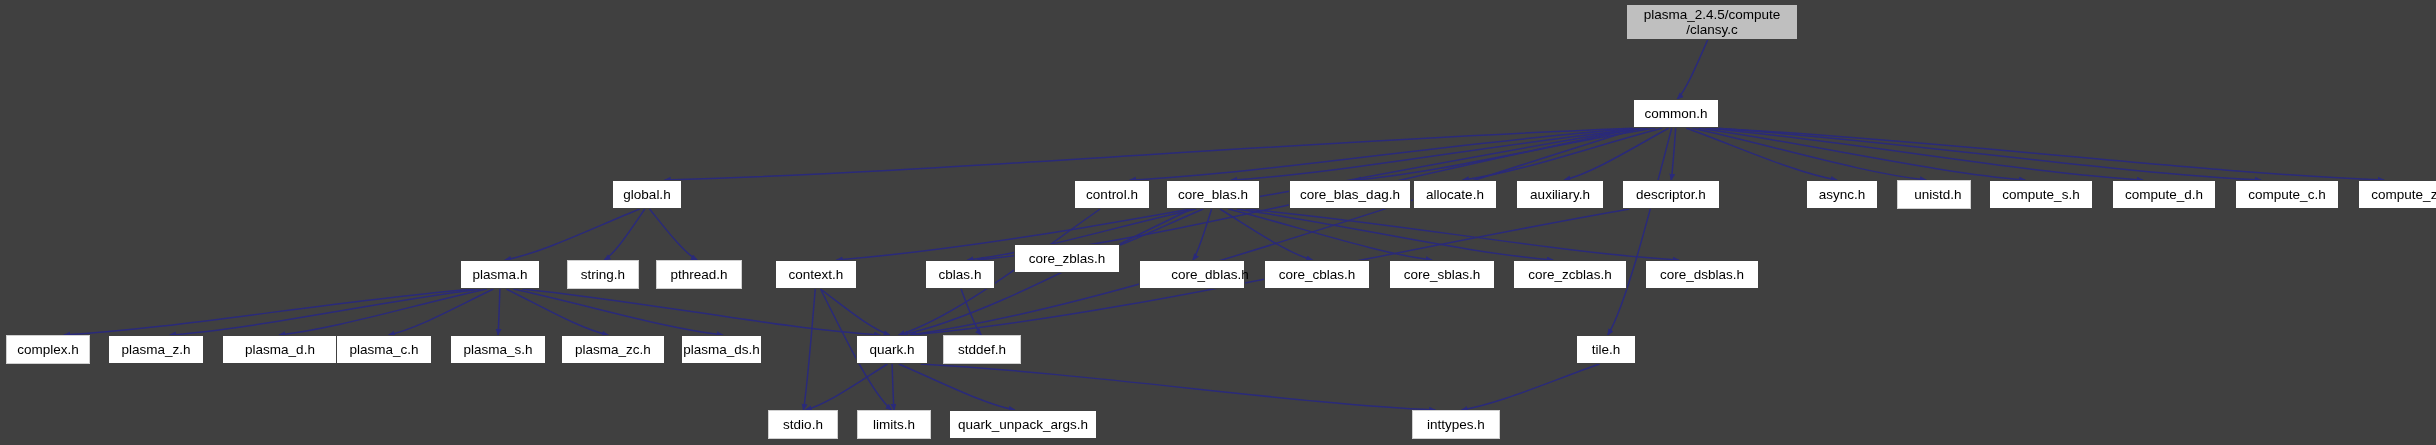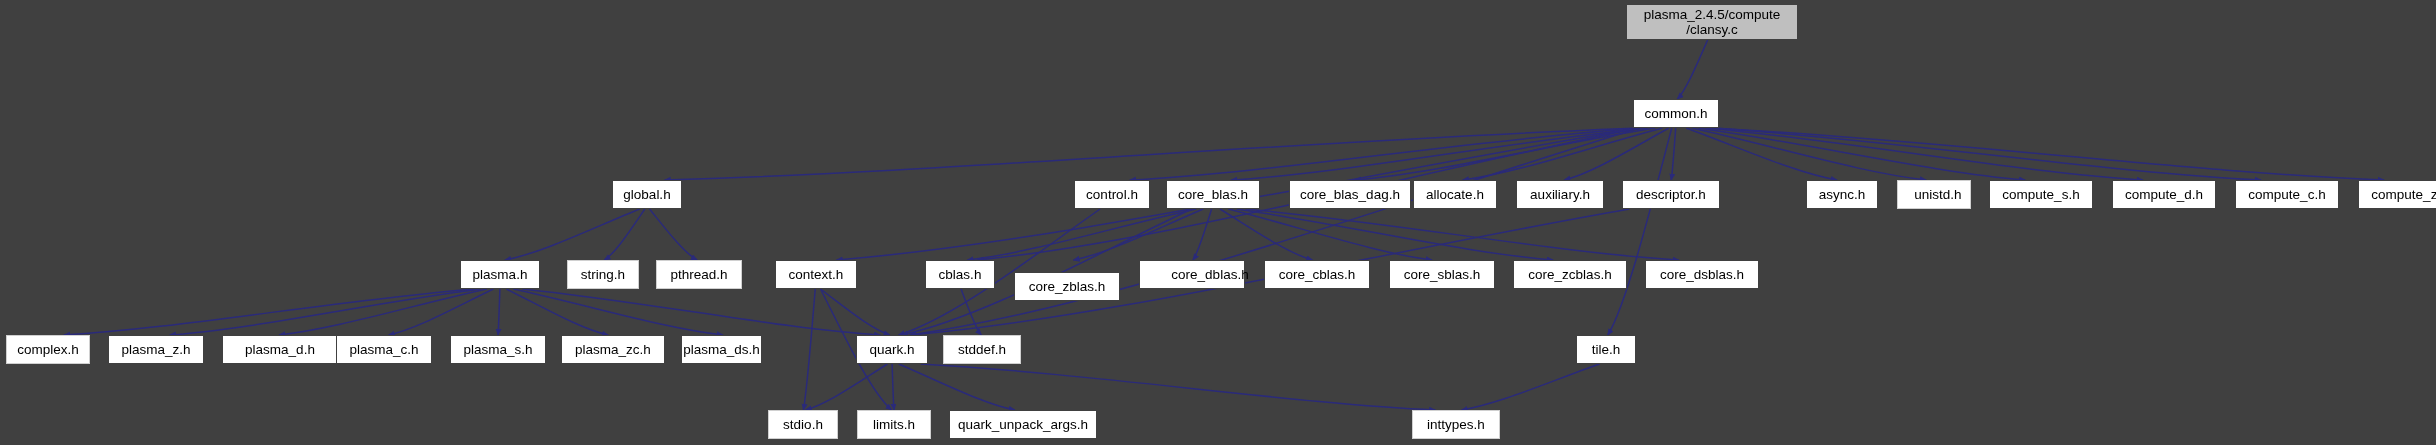--- a/index.html
+++ b/index.html
@@ -122,21 +122,21 @@
     <div class="node sys" style="left: 1897px; top: 180px; width: 74px; height: 29px; padding-left: 8px;">unistd.h</div>
     <div class="node" style="left: 1989px; top: 180px; width: 104px; height: 29px;">compute_s.h</div>
     <div class="node" style="left: 2112px; top: 180px; width: 104px; height: 29px;">compute_d.h</div>
     <div class="node" style="left: 2235px; top: 180px; width: 104px; height: 29px;">compute_c.h</div>
     <div class="node" style="left: 2358px; top: 180px; width: 104px; height: 29px;">compute_z.h</div>
     <div class="node" style="left: 460px; top: 260px; width: 80px; height: 29px;">plasma.h</div>
     <div class="node sys" style="left: 567px; top: 260px; width: 72px; height: 29px;">string.h</div>
     <div class="node sys" style="left: 656px; top: 260px; width: 86px; height: 29px;">pthread.h</div>
     <div class="node" style="left: 775px; top: 260px; width: 82px; height: 29px;">context.h</div>
     <div class="node" style="left: 925px; top: 260px; width: 70px; height: 29px;">cblas.h</div>
-    <div class="node" style="left: 1014px; top: 272px; width: 106px; height: 29px;">core_zblas.h</div>
+    <div class="node" style="left: 1014px; top: 244px; width: 106px; height: 29px;">core_zblas.h</div>
     <div class="node" style="left: 1139px; top: 260px; width: 106px; height: 29px; padding-left: 36px;">core_dblas.h</div>
     <div class="node" style="left: 1264px; top: 260px; width: 106px; height: 29px;">core_cblas.h</div>
     <div class="node" style="left: 1389px; top: 260px; width: 106px; height: 29px;">core_sblas.h</div>
     <div class="node" style="left: 1513px; top: 260px; width: 114px; height: 29px;">core_zcblas.h</div>
     <div class="node" style="left: 1645px; top: 260px; width: 114px; height: 29px;">core_dsblas.h</div>
     <div class="node sys" style="left: 6px; top: 335px; width: 84px; height: 29px;">complex.h</div>
     <div class="node" style="left: 108px; top: 335px; width: 96px; height: 29px;">plasma_z.h</div>
     <div class="node" style="left: 222px; top: 335px; width: 116px; height: 29px;">plasma_d.h</div>
     <div class="node" style="left: 336px; top: 335px; width: 96px; height: 29px;">plasma_c.h</div>
     <div class="node" style="left: 450px; top: 335px; width: 96px; height: 29px;">plasma_s.h</div>

